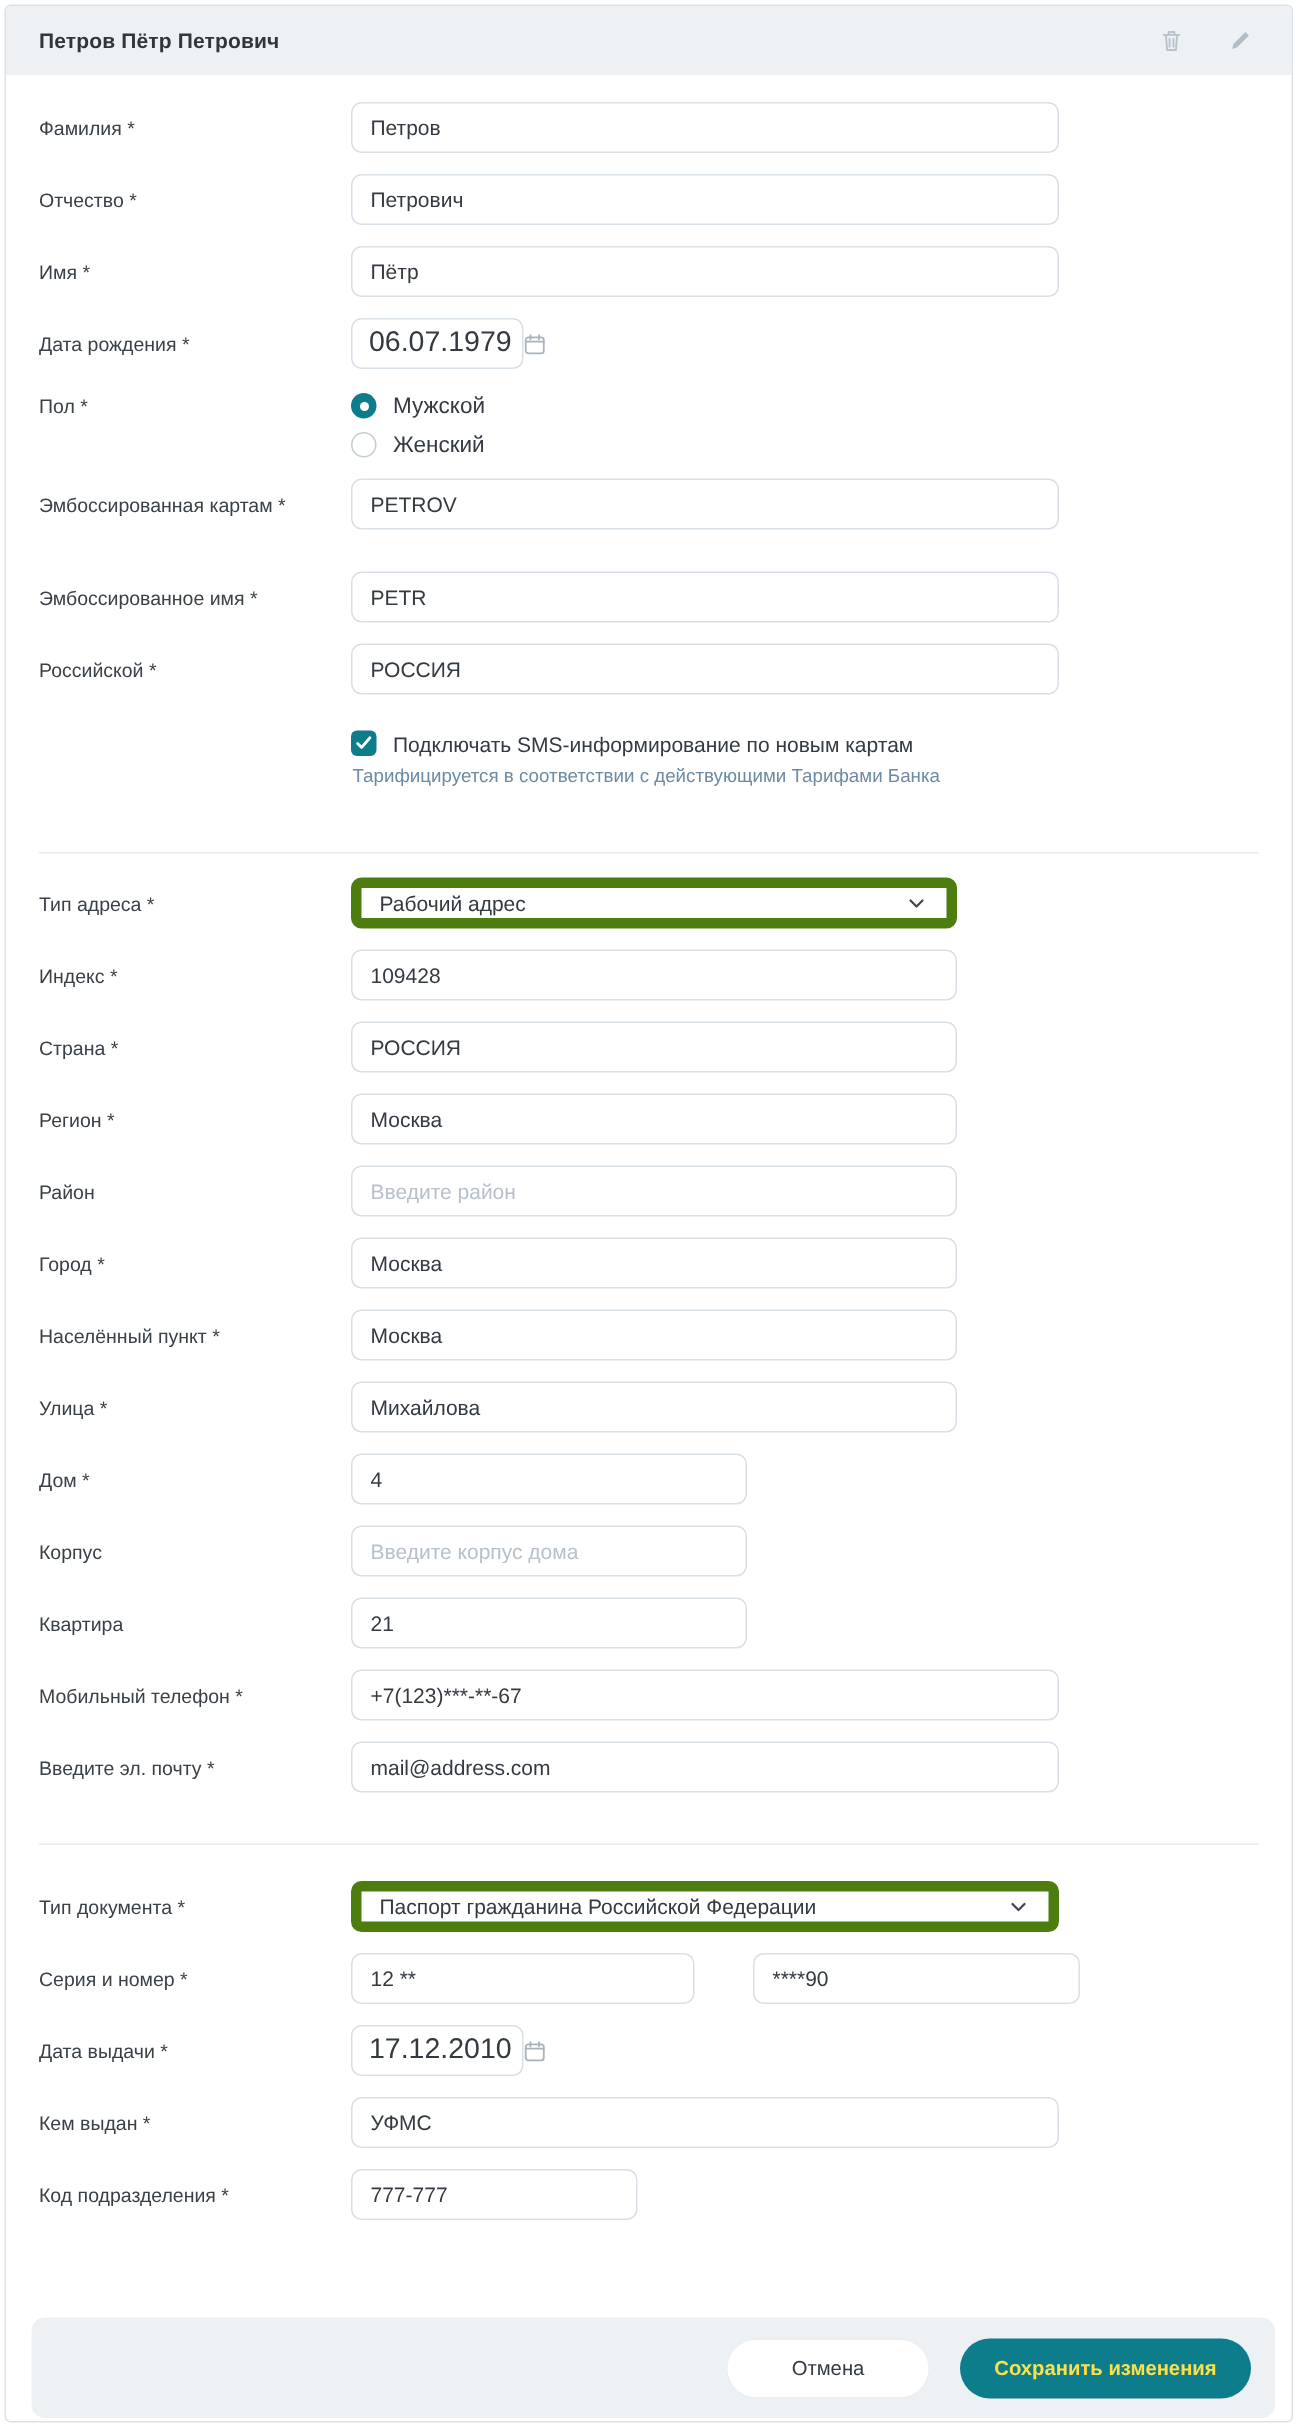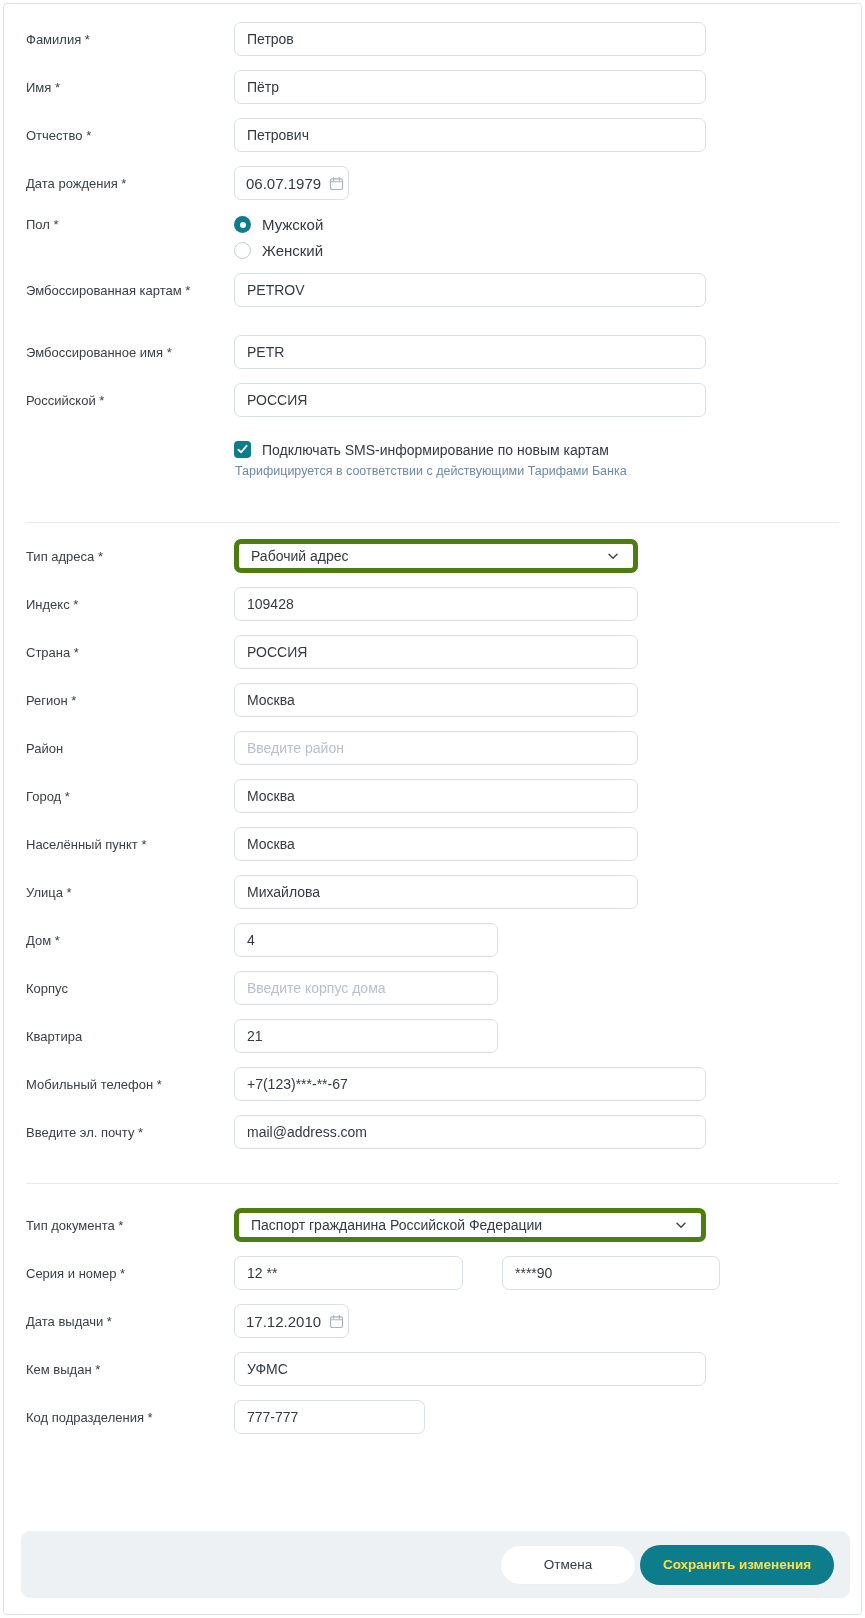--- a/index.html
+++ b/index.html
@@ -38,25 +38,25 @@
   .w-mid{ max-width:404px; }
   .w-sm{ max-width:264px; }
   .w-code{ max-width:191px; }
   .w-ser1{ max-width:229px; margin-right:39px; }
   .w-ser2{ max-width:218px; }
 
   .datefield{
     height:34px; width:115px; border:1px solid #d8dfe7; border-radius:7px;
     display:flex; align-items:center; padding:0 9px 0 11px; gap:7px; background:#fff;
   }
-  .datefield .dval{ font-size:15px; color:#343a42; white-space:nowrap;}
+  .datefield .dval{ font-size:19px; color:#343a42; white-space:nowrap;}
   .datefield svg{ width:17px; height:17px; flex:0 0 auto;}
 
   .selectbox{
-    height:34px; width:100%; border:5px solid #4d7c0f; border-radius:7px;
+    height:34px; width:100%; border:7px solid #4d7c0f; border-radius:7px;
     display:flex; align-items:center; justify-content:space-between;
     padding:0 12px; background:#fff; cursor:pointer;gap:13px;
   }
   .selectbox .sval{ font-size:14px; color:#343a42; }
   .selectbox svg{ width:16px; height:16px; }
 
   
   .radio-group{ display:flex; flex-direction:column; gap:9px; padding-top:2px;}
   .radio-line{ display:flex; align-items:center; gap:11px; cursor:pointer;}
   .radio{ width:17px; height:17px; border-radius:50%; background:#fff; border:1px solid #c3ccd5; position:relative; flex:0 0 auto;}
@@ -77,55 +77,73 @@
   .checkbox svg{ width:11px; height:11px; }
   .chk-label{ font-size:14px; color:#343a42; }
   .chk-note{ font-size:12.5px; color:#6c8aa4; margin-top:6px; padding-left:1px;}
 
   .divider{ border:none; border-top:1px solid #e7ebef; }
   .div1{ margin:44px 0 16px 0; }
   .div2{ margin:34px 0 24px 0; }
 
   
   .footer{
-    position:absolute; left:17px; right:11px; bottom:16px; height:67px;
+    position:absolute; left:17px; right:11px; bottom:2px; height:67px;
     background:#eef1f4; border-radius:9px;
-    display:flex; align-items:center; justify-content:flex-end; gap:4px;
+    display:flex; align-items:center; justify-content:flex-end; gap:20px;
     padding:0 16px;
   }
   .btn{ height:40px; border-radius:20px; border:none; font-family:inherit; font-size:13.5px; cursor:pointer; }
   .btn-cancel{ width:136px; background:#fff; color:#343a42; border:1px solid #eceff2; }
   .btn-save{ width:194px; background:#0e7d8b; color:#fde047; font-weight:700; }
 </style>
 </head>
 <body>
 
 <div class="card">
 
+  <div class="hdr">
+    <div class="hdr-title">Петров Пётр Петрович</div>
+    <div class="hdr-icons">
+      <span class="icon-btn">
+        <svg viewBox="0 0 24 24" fill="none" stroke="#b9c2cb" stroke-width="1.7" stroke-linecap="round" stroke-linejoin="round">
+          <path d="M5 7h14"></path>
+            <path d="M9.5 7V4.5h5V7"></path>
+            <path d="M7 7l1.1 13.5h7.8L17 7"></path>
+            <path d="M10.3 10.5v7M13.7 10.5v7"></path>
+        </svg>
+      </span>
+      <span class="icon-btn">
+        <svg viewBox="0 0 24 24" fill="#b3bdc7">
+            <path d="M4.5 19.5l1.2-4.3L16.4 4.5l3.1 3.1L8.8 18.3 4.5 19.5z"></path>
+          </svg>
+      </span>
+    </div>
+  </div>
 
   <div class="form">
 
     <div class="row">
       <div class="lbl">Фамилия *</div>
       <div class="ctl">
           <input class="inp w-full" value="Петров" style="">
         </div>
     </div>
 
     <div class="row">
+      <div class="lbl">Отчество *</div>
+      <div class="ctl">
+          <input class="inp w-full" value="Петрович" style="">
+        </div>
+    </div>
+
+    <div class="row">
       <div class="lbl">Имя *</div>
       <div class="ctl">
           <input class="inp w-full" value="Пётр" style="">
-        </div>
-    </div>
-
-    <div class="row">
-      <div class="lbl">Отчество *</div>
-      <div class="ctl">
-          <input class="inp w-full" value="Петрович" style="">
         </div>
     </div>
 
     <div class="row">
       <div class="lbl">Дата рождения *</div>
       <div class="ctl">
         <div class="datefield">
           <span class="dval">06.07.1979</span>
           <svg viewBox="0 0 24 24" fill="none" stroke="#a9b3bd" stroke-width="1.7" stroke-linecap="round">
             <rect x="3.5" y="5.5" width="17" height="15" rx="2.5"></rect>

